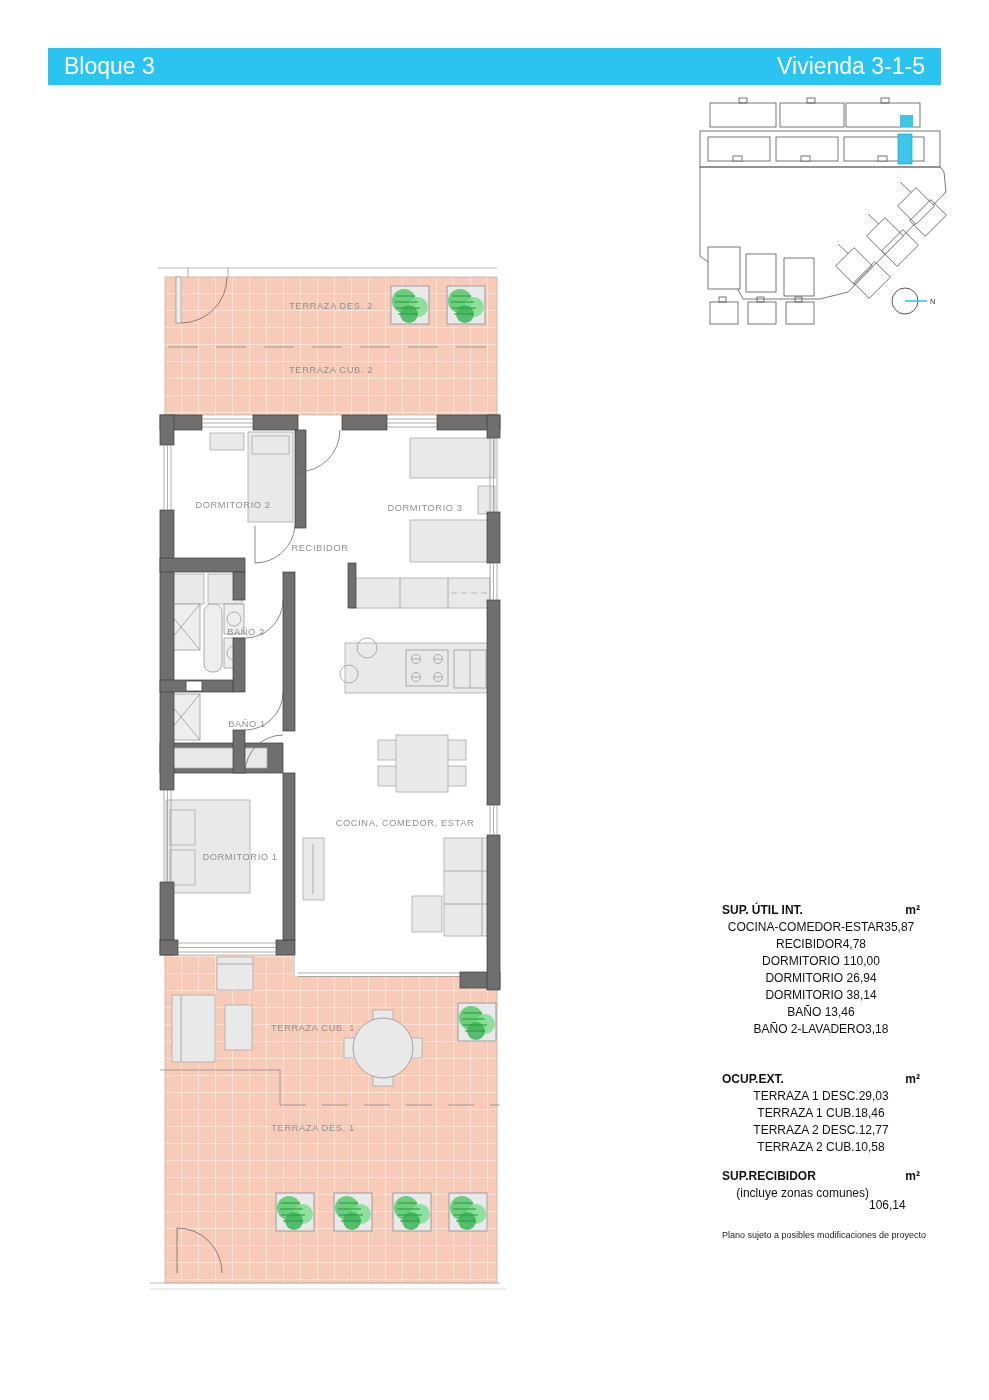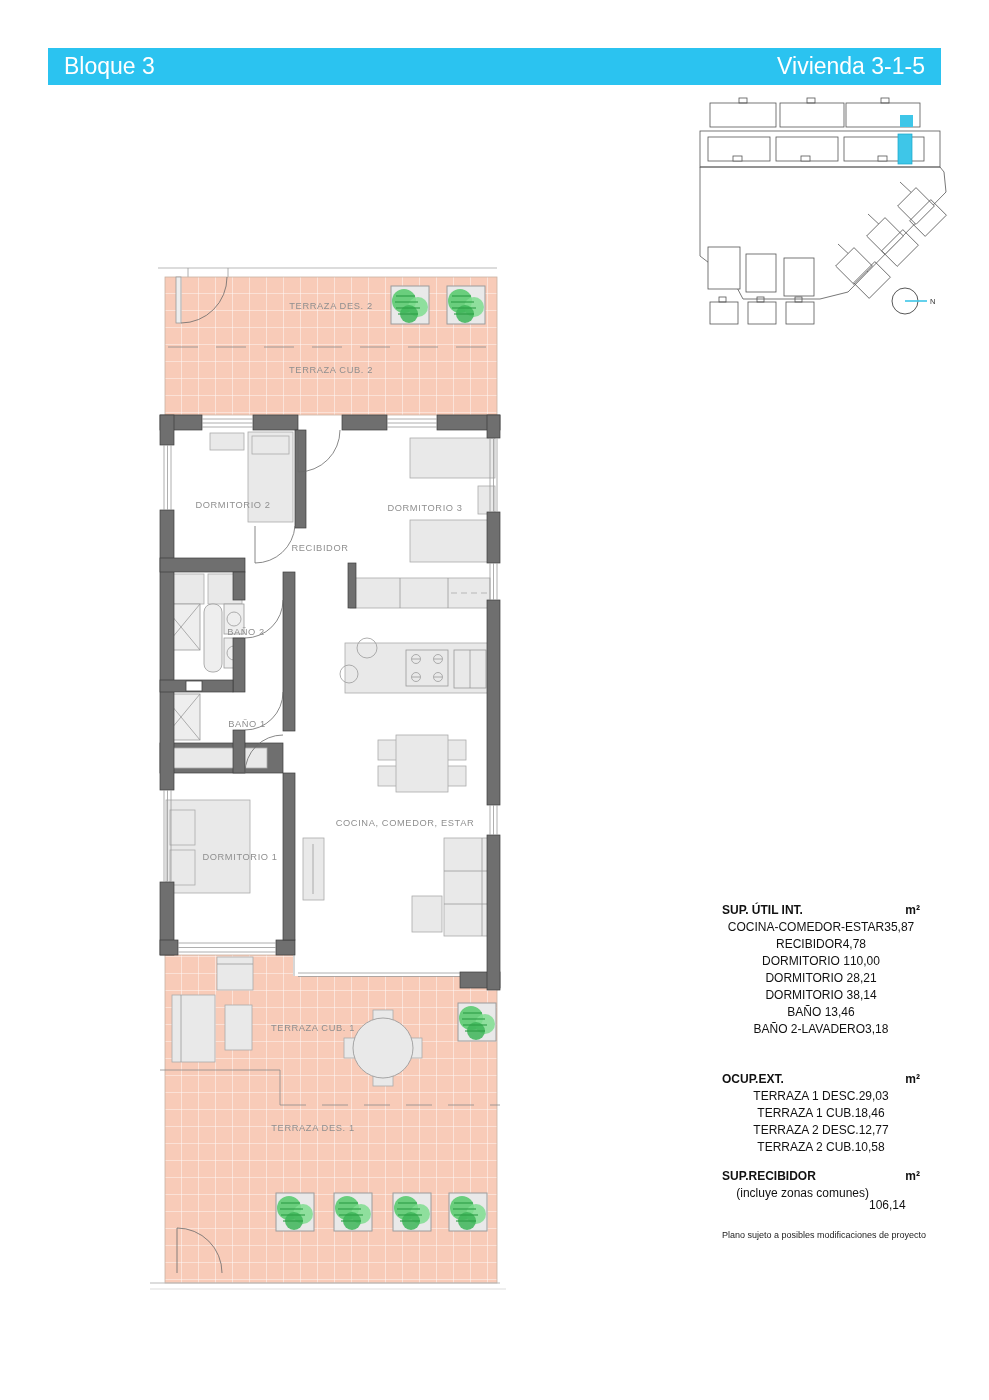--- a/index.html
+++ b/index.html
@@ -322,21 +322,21 @@
         <div class="tbl-row">
           <span>RECIBIDOR</span>
           <span class="val">4,78</span>
         </div>
         <div class="tbl-row">
           <span>DORMITORIO 1</span>
           <span class="val">10,00</span>
         </div>
         <div class="tbl-row">
           <span>DORMITORIO 2</span>
-          <span class="val">8,21</span>
+          <span class="val">6,94</span>
         </div>
         <div class="tbl-row">
           <span>DORMITORIO 3</span>
           <span class="val">8,14</span>
         </div>
         <div class="tbl-row">
           <span>BAÑO 1</span>
           <span class="val">3,46</span>
         </div>
         <div class="tbl-row">

